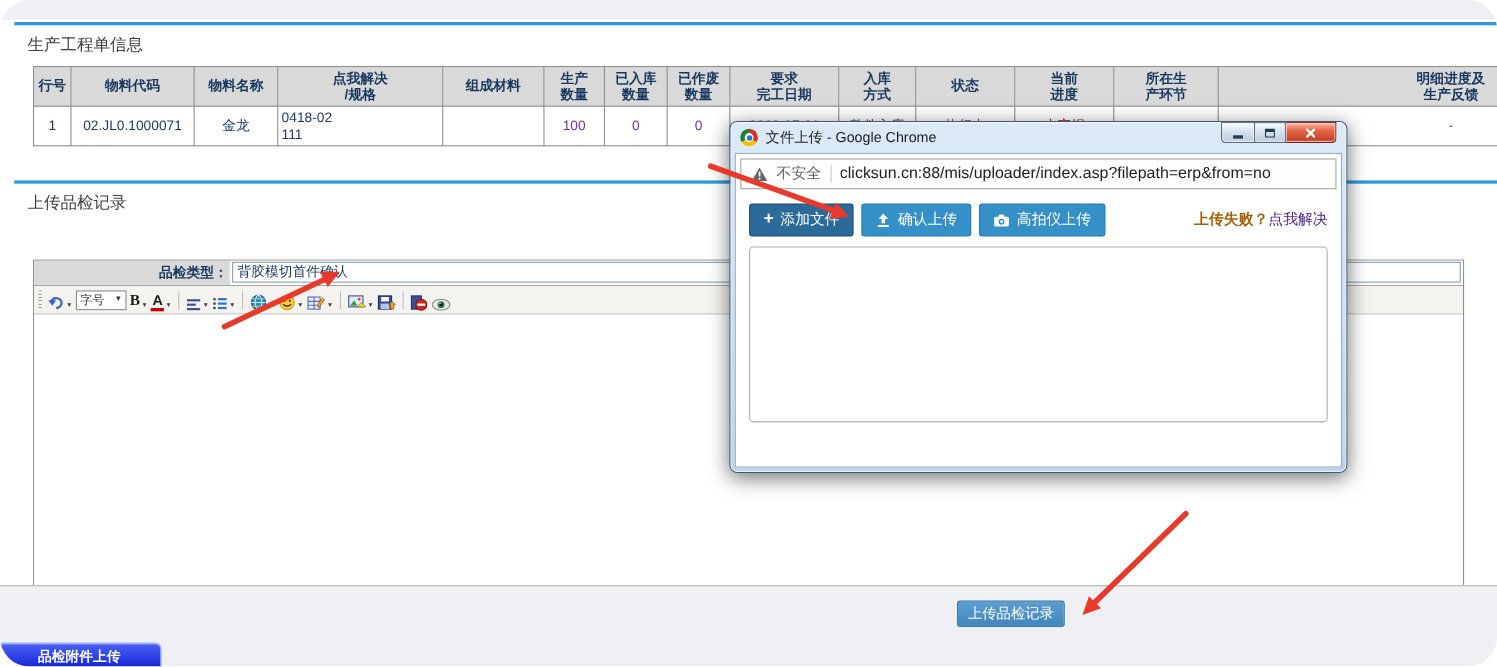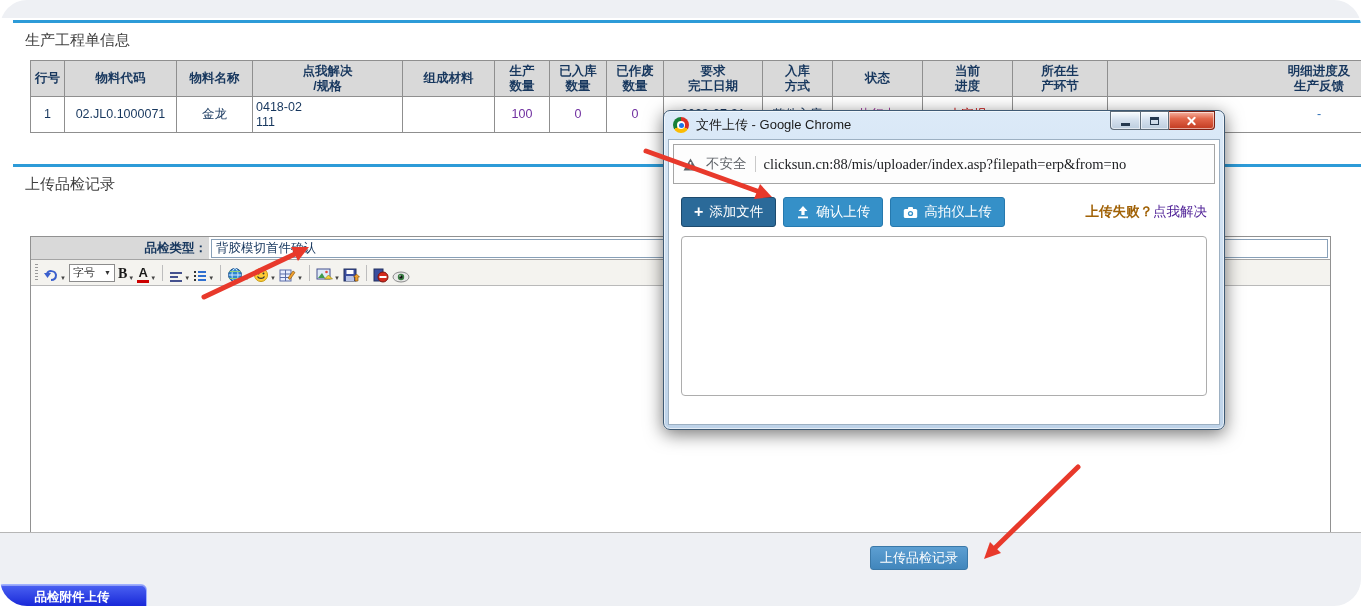--- a/index.html
+++ b/index.html
@@ -69,21 +69,21 @@
   .wb-min { width:30px; border-radius:0 0 0 4px; border-right:none; }
   .wb-max { width:29px; }
   .wb-close { width:46px; border-radius:0 0 4px 0; border-left:none; border-color:#7c2013;
               background:linear-gradient(#f6b2a0,#e2664a 40%,#c23a20); }
   .g-min { width:9px; height:3px; background:#24384e; margin-top:7px; }
   .g-max { width:9px; height:8px; border:1px solid #24384e; border-top-width:3px; }
   .g-x { position:relative; width:11px; height:11px; }
   .g-x::before, .g-x::after { content:""; position:absolute; left:0; top:4.5px; width:11px; height:2px; background:#fff; border-radius:1px; }
   .g-x::before { transform:rotate(45deg); } .g-x::after { transform:rotate(-45deg); }
   .popup-body { position:absolute; left:4px; right:4px; top:28px; bottom:4px; background:#fff; border:1px solid #9db0c2; overflow:hidden; }
-  .url-strip { margin:4px; height:40px; border:1px solid #a5a5a5; background:#fdfdfd; display:flex; align-items:center; gap:8px; padding:0 9px;font-family:Liberation Serif, serif; }
+  .url-strip { margin:4px; height:28px; border:1px solid #a5a5a5; background:#fdfdfd; display:flex; align-items:center; gap:8px; padding:0 9px; }
   .warn-text { font-size:13.5px; color:#5f6368; }
   .url-div { width:1px; height:16px; background:#c9c9c9; }
   .url-text { font-size:14.5px; color:#202124; white-space:nowrap; overflow:hidden; }
   .btn-row { display:flex; align-items:center; gap:7px; padding:9px 12px 7px; }
   .up-btn { height:30px; border-radius:3px; color:#fff; font-size:13.5px; display:flex; align-items:center; gap:6px;
             padding:0 12px; cursor:pointer; border:1px solid #2679ae; background:#3590c8;
             font-family:"Liberation Sans","DejaVu Sans",sans-serif; }
   .up-btn.dark { background:#2b6a99; border-color:#1d4a6d; }
   .plus-glyph { font-size:16px; font-weight:bold; line-height:16px; }
   .help-text { margin-left:auto; font-size:13.5px; white-space:nowrap; }

